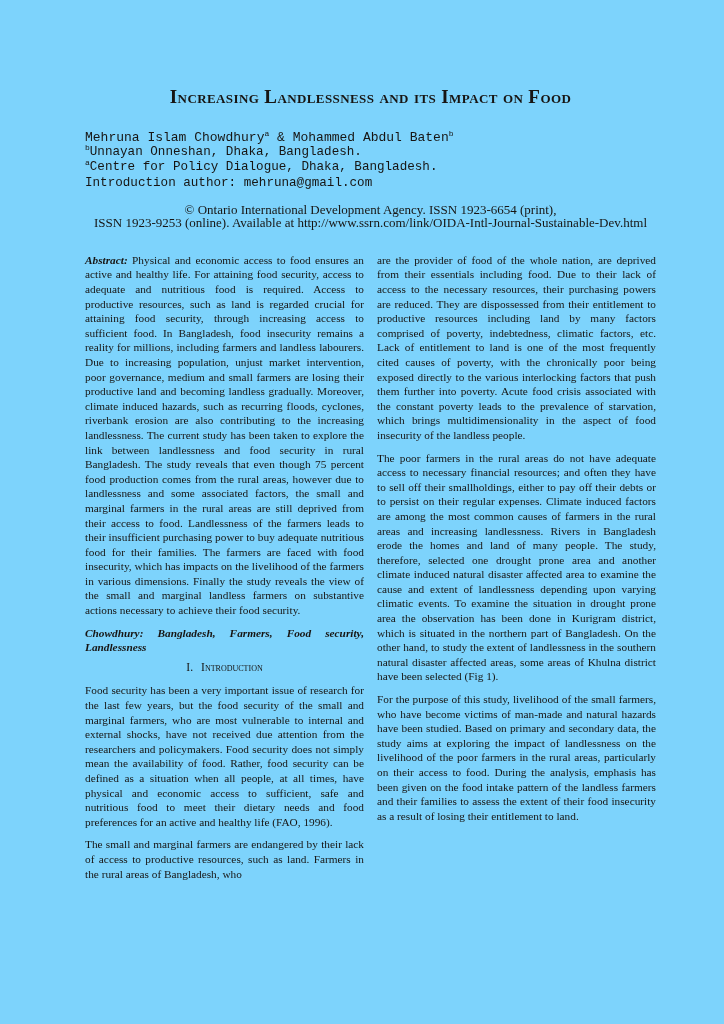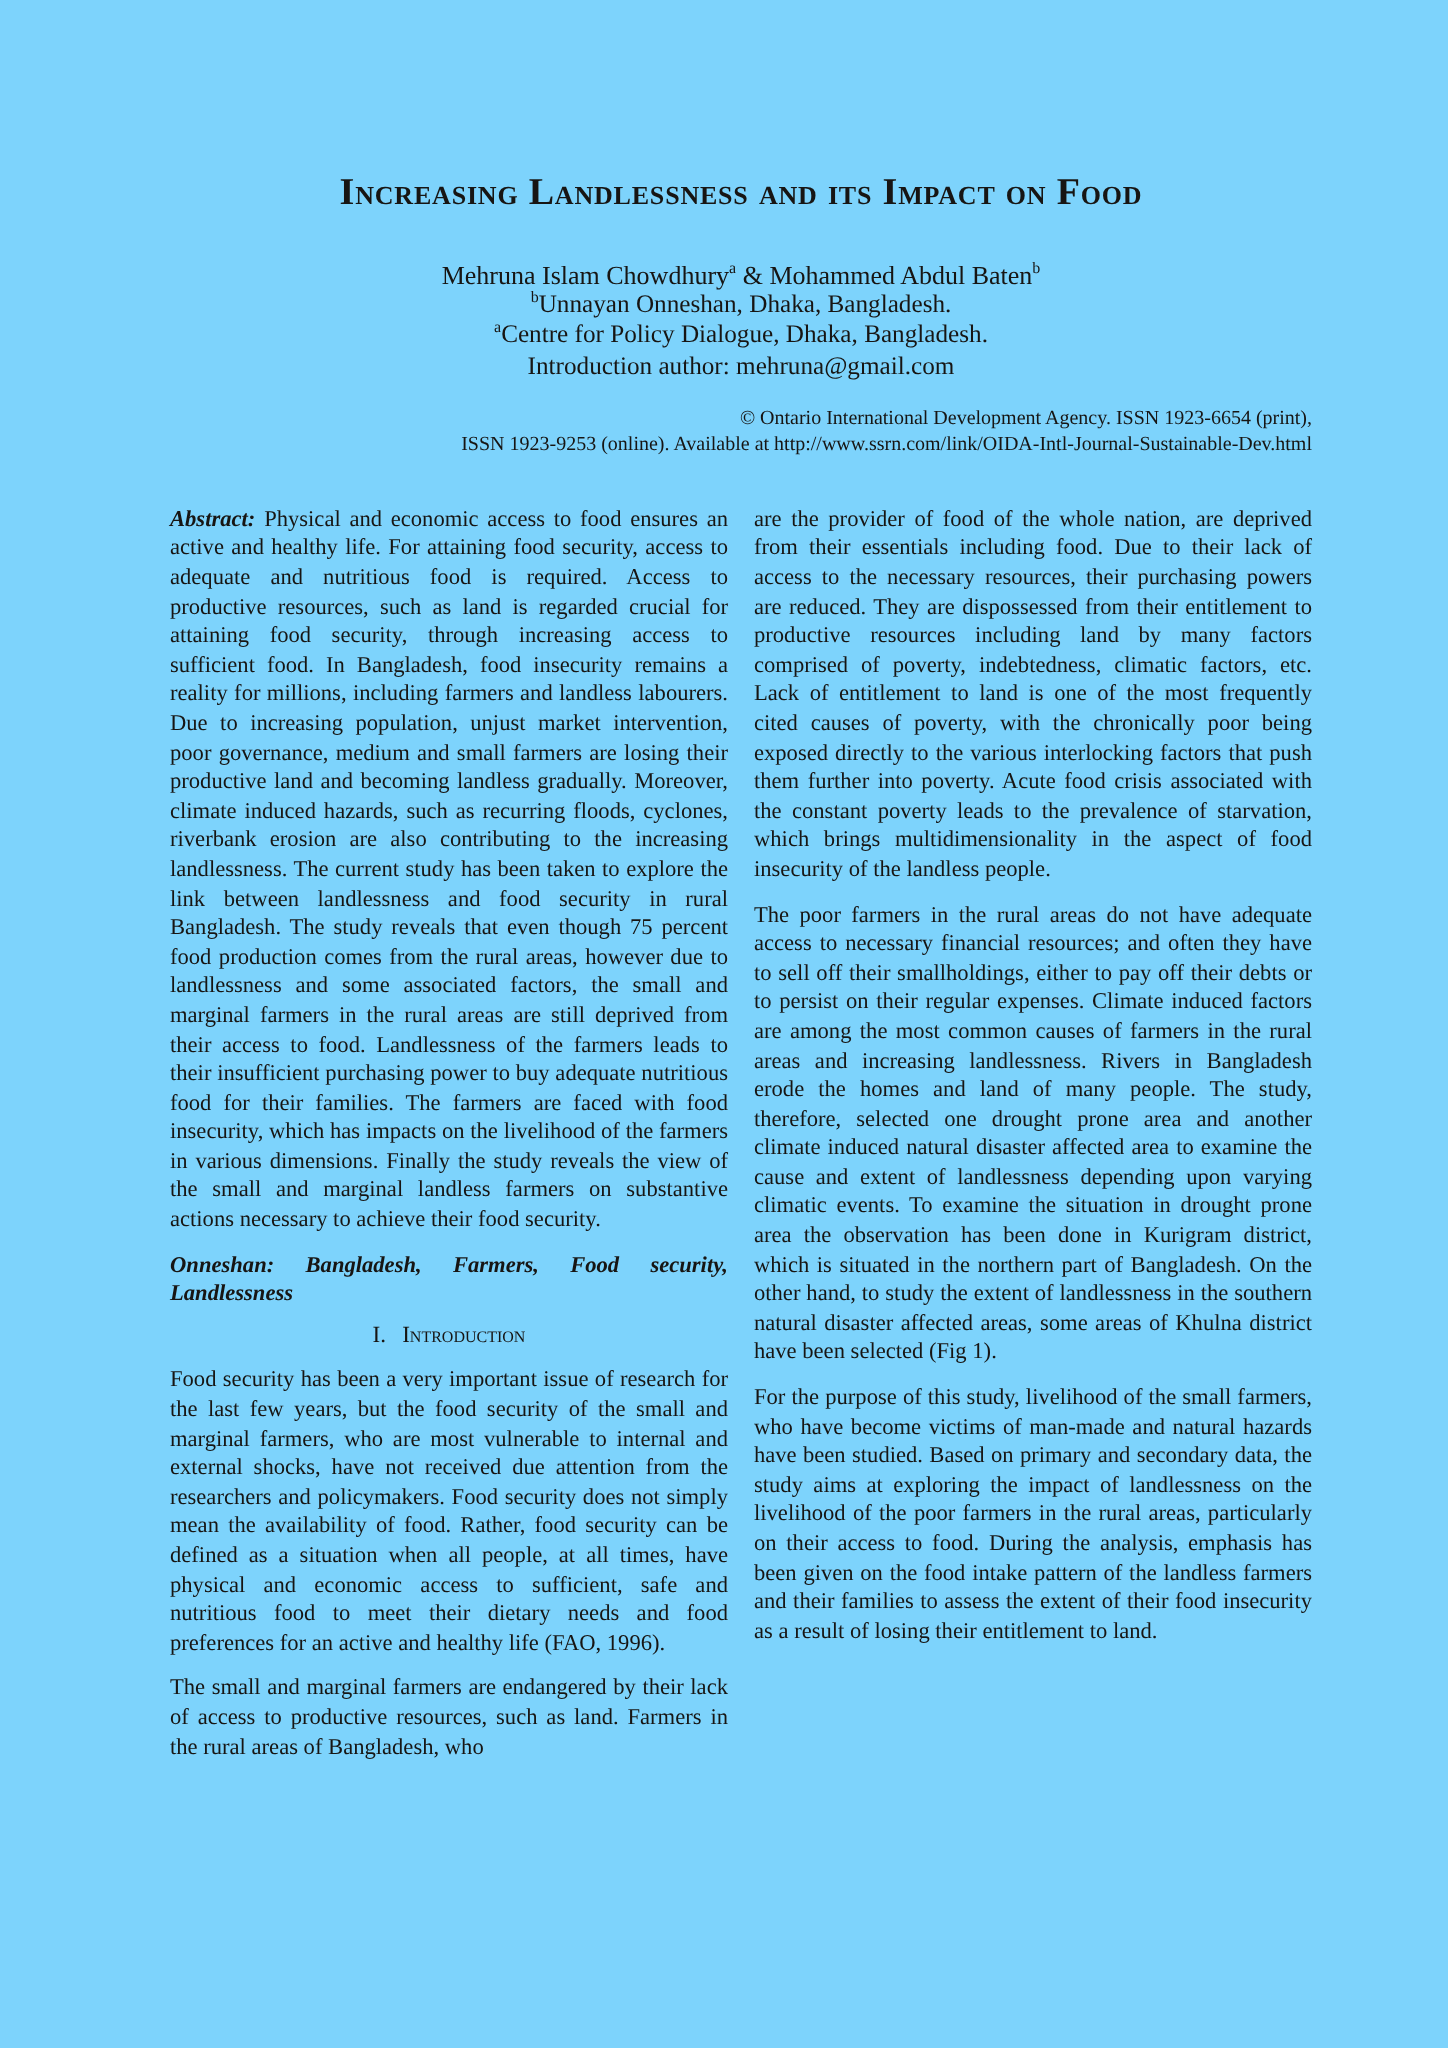--- a/index.html
+++ b/index.html
@@ -23,33 +23,34 @@
   .paper-title {
     font-size: 19px;
     font-weight: bold;
     font-variant: small-caps;
     letter-spacing: 0.4px;
     text-align: center;
     line-height: 22px;
     margin-bottom: 22px;
   }
   .author-block {
-    text-align: center;
+    text-align: left;
     font-size: 12.6px;
     line-height: 15.2px;
+    font-family: Liberation Mono, monospace;
   }
   .author-line { font-size: 13px; }
   sup.affil-sup {
     font-size: 8px;
     vertical-align: super;
     line-height: 0;
   }
   .copyright-block {
-    text-align: right;
-    font-size: 10px;
+    text-align: center;
+    font-size: 13px;
     line-height: 13px;
     margin-top: 12px;
     margin-bottom: 24px;
   }
   .columns {
     display: flex;
     gap: 13px;
     text-align: justify;
   }
   .col {
@@ -88,21 +89,21 @@
 
     <div class="copyright-block">
       <div>© Ontario International Development Agency. ISSN 1923-6654 (print),</div>
       <div>ISSN 1923-9253 (online). Available at http://www.ssrn.com/link/OIDA-Intl-Journal-Sustainable-Dev.html</div>
     </div>
 
     <div class="columns">
 
       <div class="col">
         <p class="para"><span class="abstract-label">Abstract:</span> <span>Physical and economic access to food ensures an active and healthy life. For attaining food security, access to adequate and nutritious food is required. Access to productive resources, such as land is regarded crucial for attaining food security, through increasing access to sufficient food. In Bangladesh, food insecurity remains a reality for millions, including farmers and landless labourers. Due to increasing population, unjust market intervention, poor governance, medium and small farmers are losing their productive land and becoming landless gradually. Moreover, climate induced hazards, such as recurring floods, cyclones, riverbank erosion are also contributing to the increasing landlessness. The current study has been taken to explore the link between landlessness and food security in rural Bangladesh. The study reveals that even though 75 percent food production comes from the rural areas, however due to landlessness and some associated factors, the small and marginal farmers in the rural areas are still deprived from their access to food. Landlessness of the farmers leads to their insufficient purchasing power to buy adequate nutritious food for their families. The farmers are faced with food insecurity, which has impacts on the livelihood of the farmers in various dimensions. Finally the study reveals the view of the small and marginal landless farmers on substantive actions necessary to achieve their food security.</span></p>
-        <p class="para kw-line"><span>Onneshan</span><span>: Bangladesh, Farmers, Food security, Landlessness</span></p>
+        <p class="para kw-line"><span>Chowdhury</span><span>: Bangladesh, Farmers, Food security, Landlessness</span></p>
         <h2 class="section-heading"><span>I.</span><span class="sec-title">Introduction</span></h2>
         <p class="para">Food security has been a very important issue of research for the last few years, but the food security of the small and marginal farmers, who are most vulnerable to internal and external shocks, have not received due attention from the researchers and policymakers. Food security does not simply mean the availability of food. Rather, food security can be defined as a situation when all people, at all times, have physical and economic access to sufficient, safe and nutritious food to meet their dietary needs and food preferences for an active and healthy life (FAO, 1996).</p>
         <p class="para">The small and marginal farmers are endangered by their lack of access to productive resources, such as land. Farmers in the rural areas of Bangladesh, who</p>
       </div>
 
       <div class="col">
         <p class="para">are the provider of food of the whole nation, are deprived from their essentials including food. Due to their lack of access to the necessary resources, their purchasing powers are reduced. They are dispossessed from their entitlement to productive resources including land by many factors comprised of poverty, indebtedness, climatic factors, etc. Lack of entitlement to land is one of the most frequently cited causes of poverty, with the chronically poor being exposed directly to the various interlocking factors that push them further into poverty. Acute food crisis associated with the constant poverty leads to the prevalence of starvation, which brings multidimensionality in the aspect of food insecurity of the landless people.</p>
         <p class="para">The poor farmers in the rural areas do not have adequate access to necessary financial resources; and often they have to sell off their smallholdings, either to pay off their debts or to persist on their regular expenses. Climate induced factors are among the most common causes of farmers in the rural areas and increasing landlessness. Rivers in Bangladesh erode the homes and land of many people. The study, therefore, selected one drought prone area and another climate induced natural disaster affected area to examine the cause and extent of landlessness depending upon varying climatic events. To examine the situation in drought prone area the observation has been done in Kurigram district, which is situated in the northern part of Bangladesh. On the other hand, to study the extent of landlessness in the southern natural disaster affected areas, some areas of Khulna district have been selected (Fig 1).</p>
         <p class="para">For the purpose of this study, livelihood of the small farmers, who have become victims of man-made and natural hazards have been studied. Based on primary and secondary data, the study aims at exploring the impact of landlessness on the livelihood of the poor farmers in the rural areas, particularly on their access to food. During the analysis, emphasis has been given on the food intake pattern of the landless farmers and their families to assess the extent of their food insecurity as a result of losing their entitlement to land.</p>
       </div>

